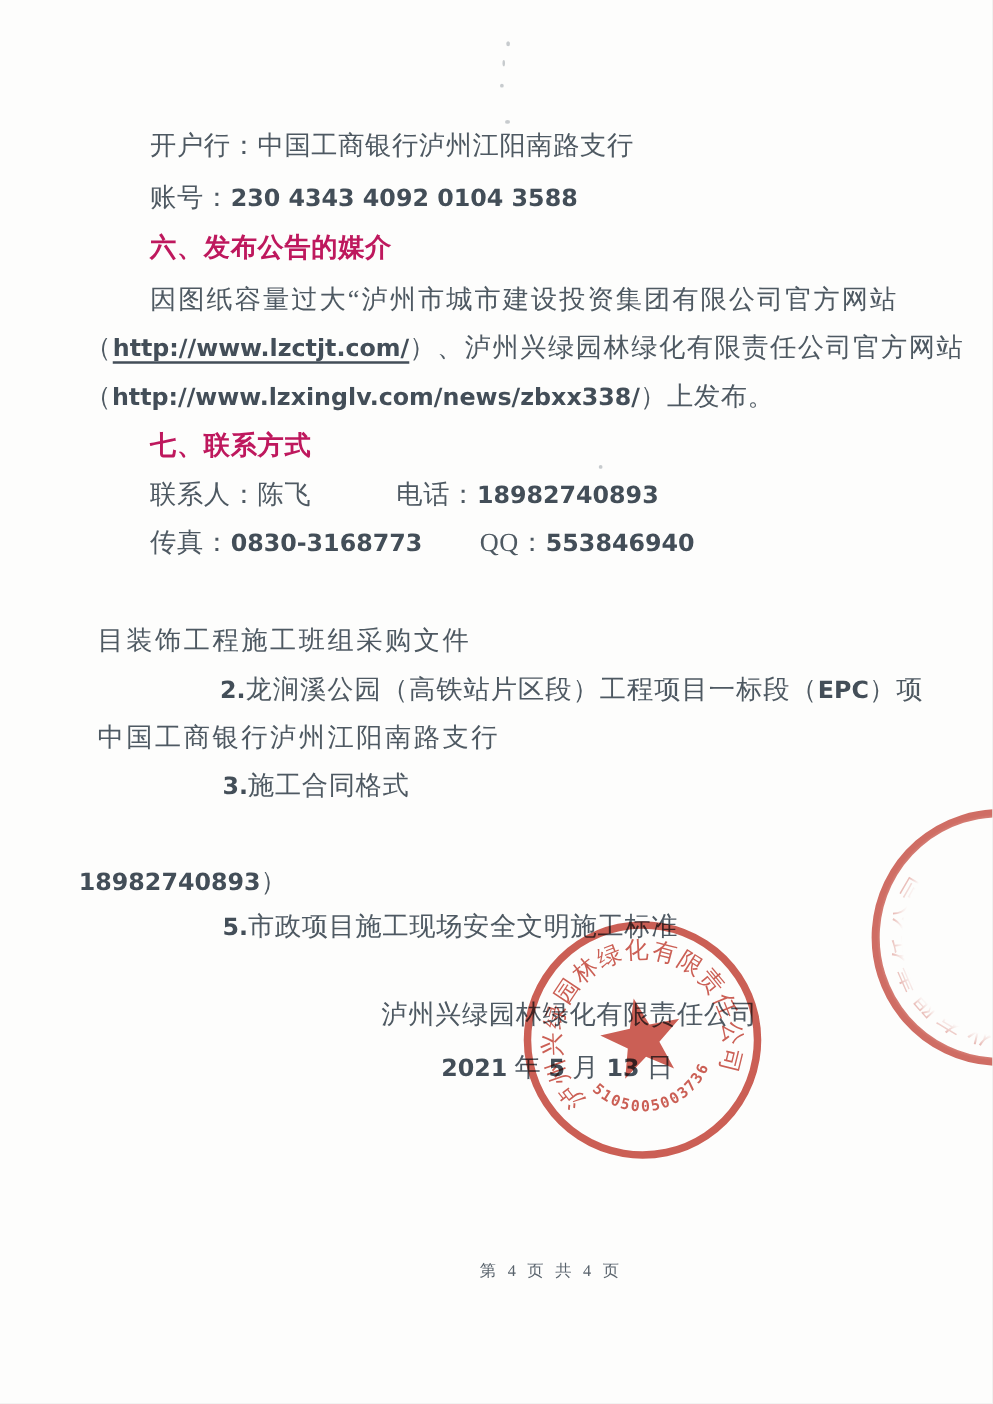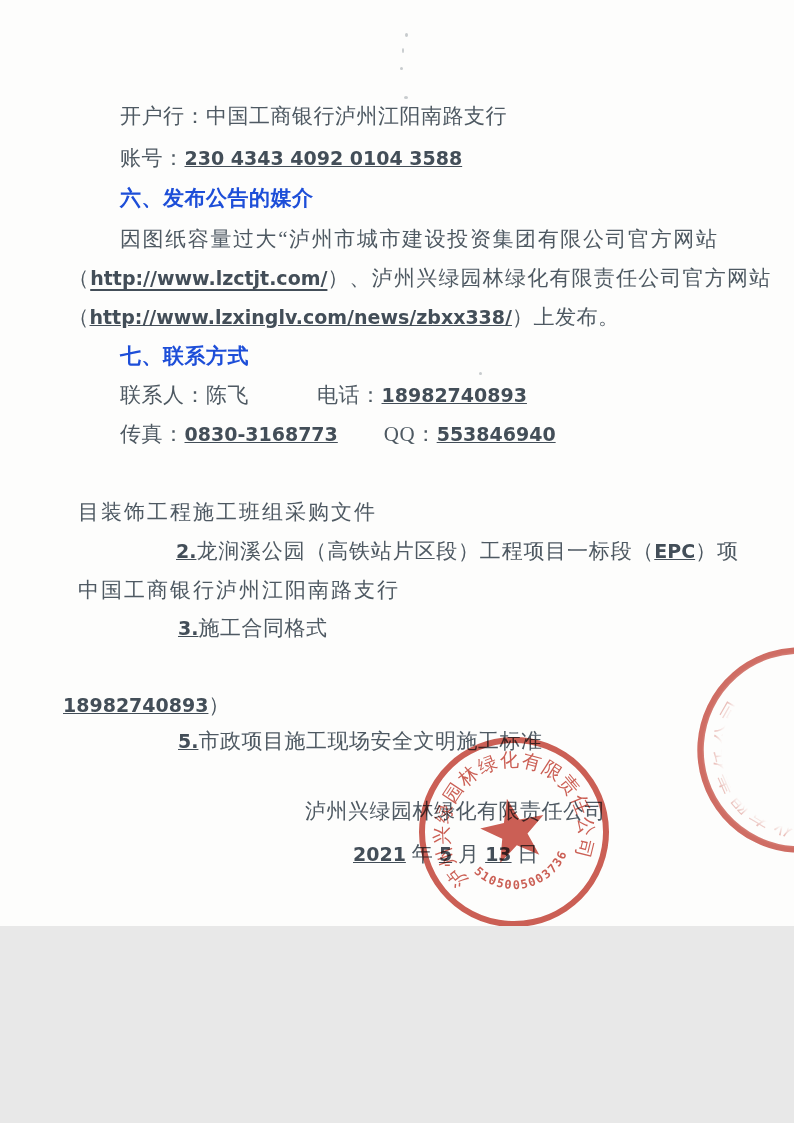--- a/index.html
+++ b/index.html
@@ -1,39 +1,38 @@
 <!DOCTYPE html>
 <html><head>
 <meta charset="utf-8">
 <style>
   html,body{margin:0;padding:0;background:#e8e8e8;}
   .page{
     position:relative;
-    width:794px;height:926px;
+    width:794px;height:1123px;
     margin:0 auto;
     background:#fdfdfc;
     overflow:hidden;
     font-family:"Liberation Serif","DejaVu Serif",serif;
     color:#4e5962;
   }
   .line{
     position:absolute;
     white-space:pre;
     font-size:21px;
     line-height:1;
     letter-spacing:0.5px;
   }
-  .b{font-weight:bold;color:#1d4ed8;text-align:right;}
+  .b{font-weight:bold;color:#be185d;text-align:right;}
   .num{
     font-family:"DejaVu Sans","Liberation Sans",sans-serif;
     font-weight:bold;
     font-size:19px;
     color:#434e58;
     letter-spacing:0px;
-    text-decoration:underline;
   }
   .u{
     text-decoration:underline;
     text-decoration-thickness:2px;
     text-underline-offset:4px;
   }
   .gap1{display:inline-block;width:68px;}
   .gap2{display:inline-block;width:46px;}
   .footer{
     position:absolute;

